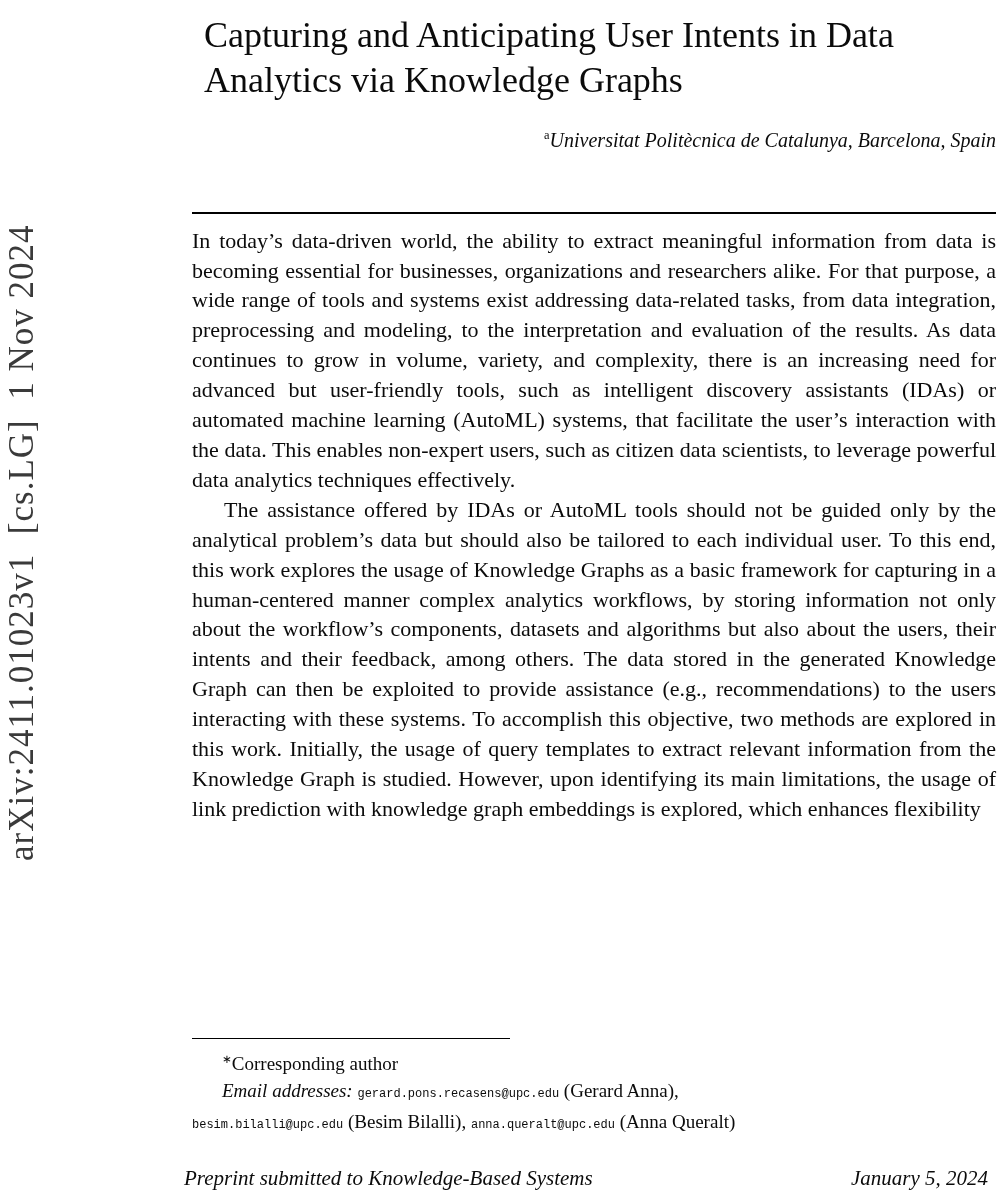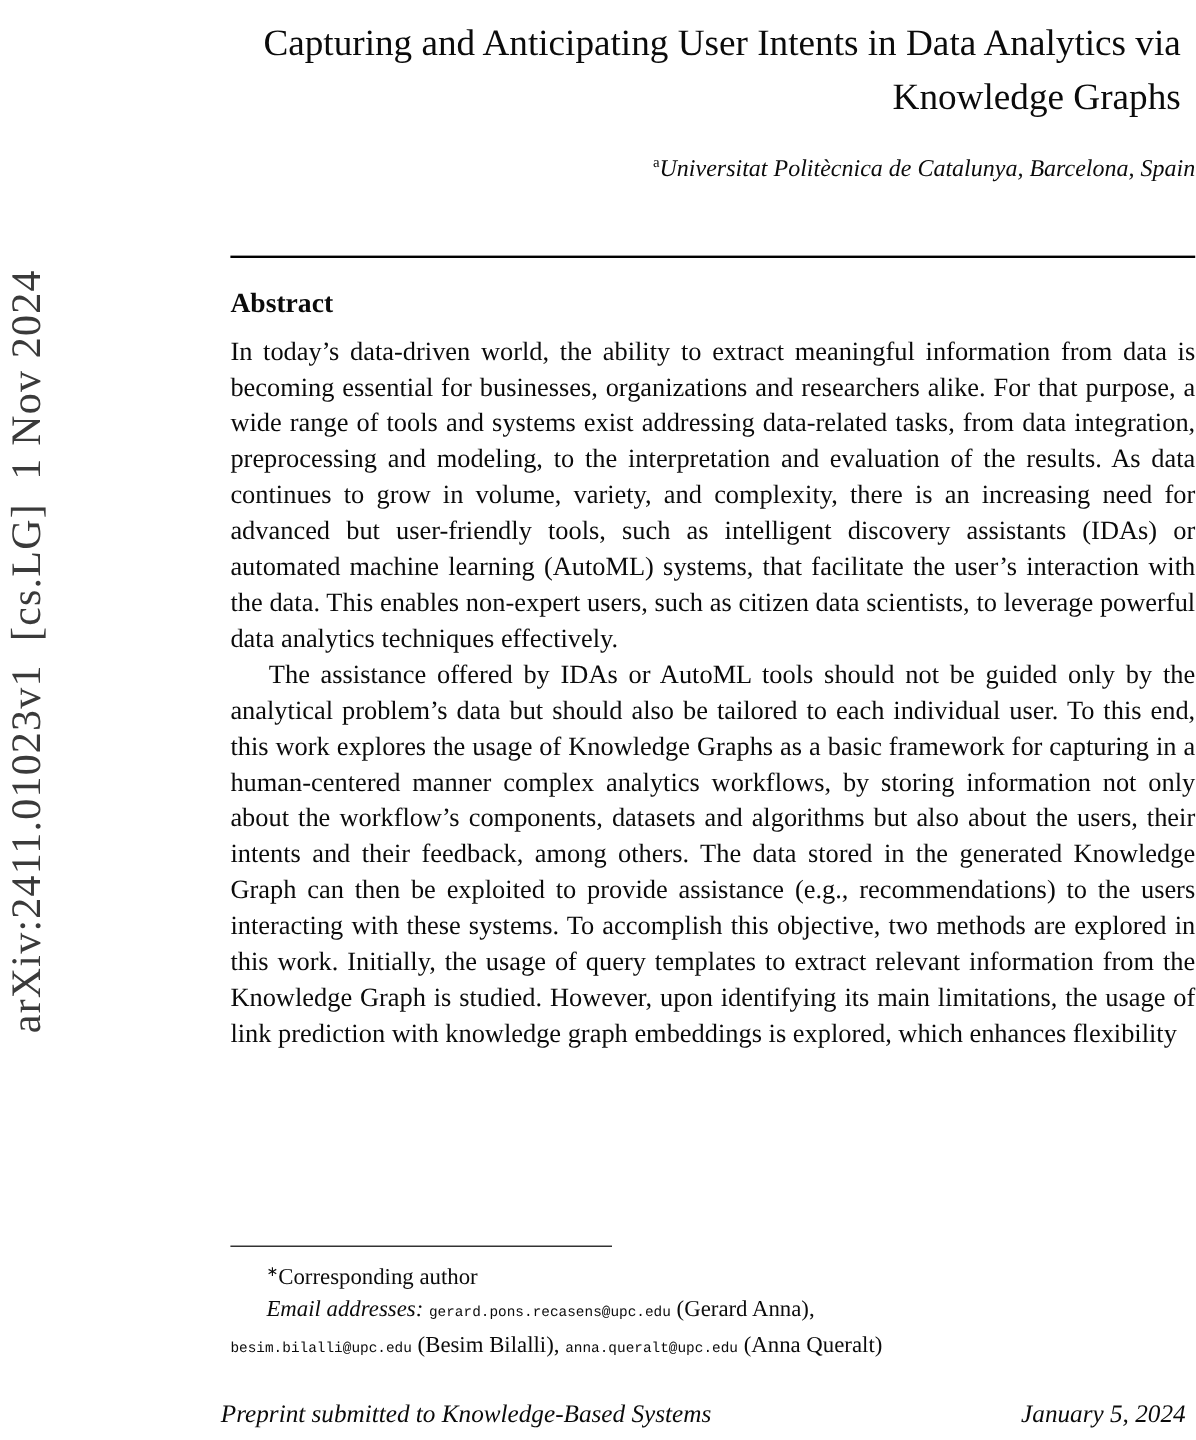--- a/index.html
+++ b/index.html
@@ -31,22 +31,22 @@
   .content {
     position: absolute;
     left: 192px;
     top: 0;
     width: 804px;
   }
 
   .paper-title {
     margin: 13px auto 0 auto;
     width: 780px;
-    text-align: right;
-    font-size: 31px;
+    text-align: left;
+    font-size: 36px;
     font-weight: normal;
     line-height: 45px;
   }
 
   .authors {
     margin-top: 35px;
     text-align: center;
     font-size: 23px;
   }
   .authors sup { font-size: 62%; }
@@ -128,21 +128,20 @@
 
     <h1 class="paper-title">Capturing and Anticipating User Intents in Data Analytics via Knowledge Graphs</h1>
 
 
     <div class="affiliation">
       <sup>a</sup><span>Universitat Politècnica de Catalunya, Barcelona, Spain</span>
     </div>
 
     <hr class="separator-rule">
 
-    <div class="abstract-heading">Abstract</div>
 
     <p class="abstract-para">In today’s data-driven world, the ability to extract meaningful information from data is becoming essential for businesses, organizations and researchers alike. For that purpose, a wide range of tools and systems exist addressing data-related tasks, from data integration, preprocessing and modeling, to the interpretation and evaluation of the results. As data continues to grow in volume, variety, and complexity, there is an increasing need for advanced but user-friendly tools, such as intelligent discovery assistants (IDAs) or automated machine learning (AutoML) systems, that facilitate the user’s interaction with the data. This enables non-expert users, such as citizen data scientists, to leverage powerful data analytics techniques effectively.</p>
 
     <p class="abstract-para indent">The assistance offered by IDAs or AutoML tools should not be guided only by the analytical problem’s data but should also be tailored to each individual user. To this end, this work explores the usage of Knowledge Graphs as a basic framework for capturing in a human-centered manner complex analytics workflows, by storing information not only about the workflow’s components, datasets and algorithms but also about the users, their intents and their feedback, among others. The data stored in the generated Knowledge Graph can then be exploited to provide assistance (e.g., recommendations) to the users interacting with these systems. To accomplish this objective, two methods are explored in this work. Initially, the usage of query templates to extract relevant information from the Knowledge Graph is studied. However, upon identifying its main limitations, the usage of link prediction with knowledge graph embeddings is explored, which enhances flexibility</p>
 
   </div>
 
   <div class="footnote">
     <hr class="footnote-rule">
     <div class="indent-line">

